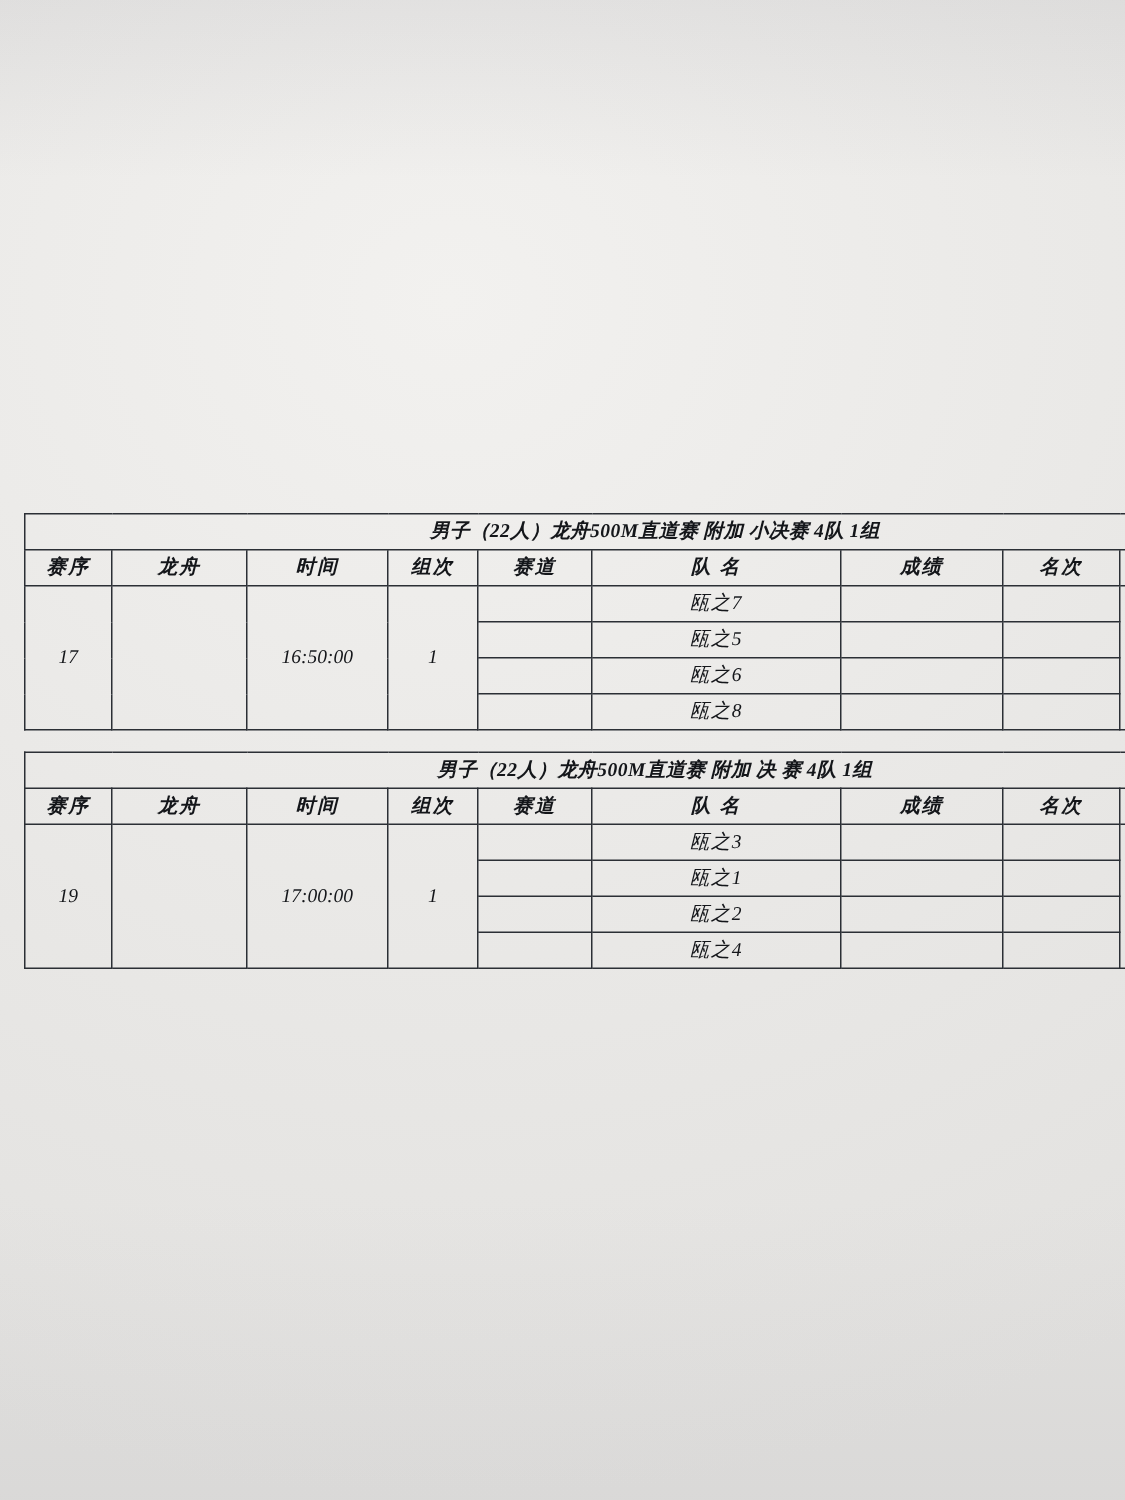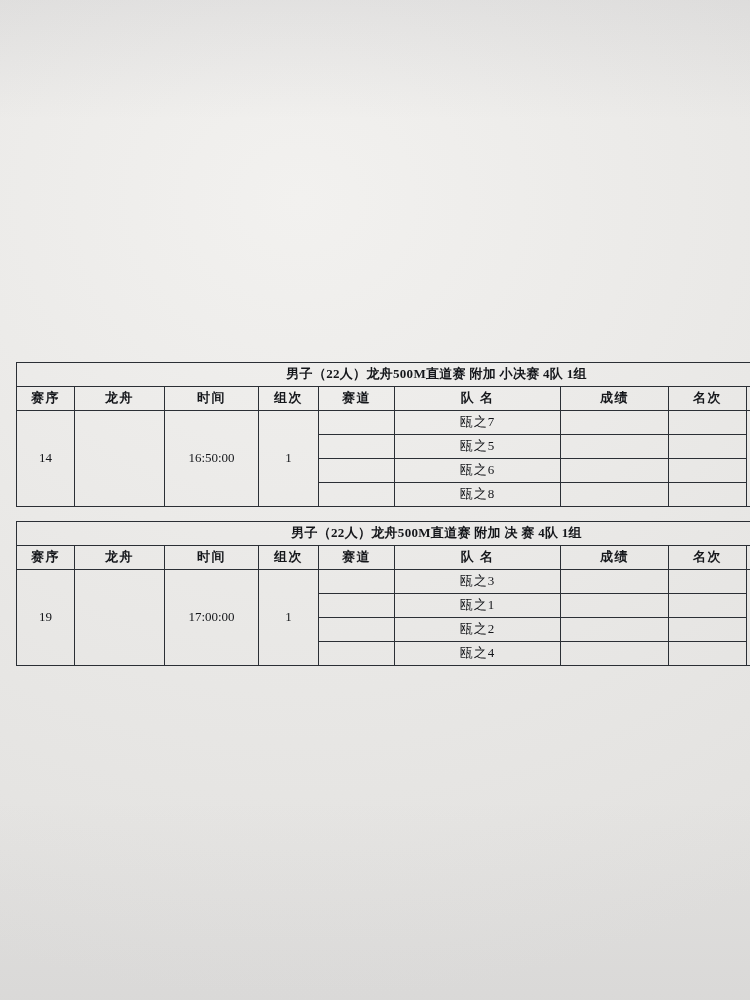--- a/index.html
+++ b/index.html
@@ -29,22 +29,23 @@
   }
   .shadow-bottom {
     position: absolute;
     left: 0; right: 0; bottom: 0; height: 200px;
     background: linear-gradient(to top, rgba(120,120,130,0.08), rgba(255,255,255,0));
     pointer-events: none;
   }
   .content {
     position: absolute;
     left: 16px;
-    top: 362px;
+    top: 342px;
     width: 718px;
+    font-style: italic;
   }
 
   table.sched {
     border-collapse: collapse;
     width: 718px;
     table-layout: fixed;
     background: transparent;
     color: #14161a;
   }
   table.sched + table.sched {
@@ -130,21 +131,21 @@
         <td class="hdr">龙舟</td>
         <td class="hdr">时间</td>
         <td class="hdr">组次</td>
         <td class="hdr">赛道</td>
         <td class="hdr">队 名</td>
         <td class="hdr">成绩</td>
         <td class="hdr">名次</td>
         <td class="hdr">备 注</td>
       </tr>
       <tr>
-        <td class="big" rowspan="4">14</td>
+        <td class="big" rowspan="4">17</td>
         <td class="blank" rowspan="4"></td>
         <td class="big" rowspan="4">16:50:00</td>
         <td class="big" rowspan="4">1</td>
         <td></td>
         <td class="team">瓯之7</td>
         <td></td>
         <td></td>
         <td class="note" rowspan="4">决锦标赛
 5-8名</td>
       </tr>

